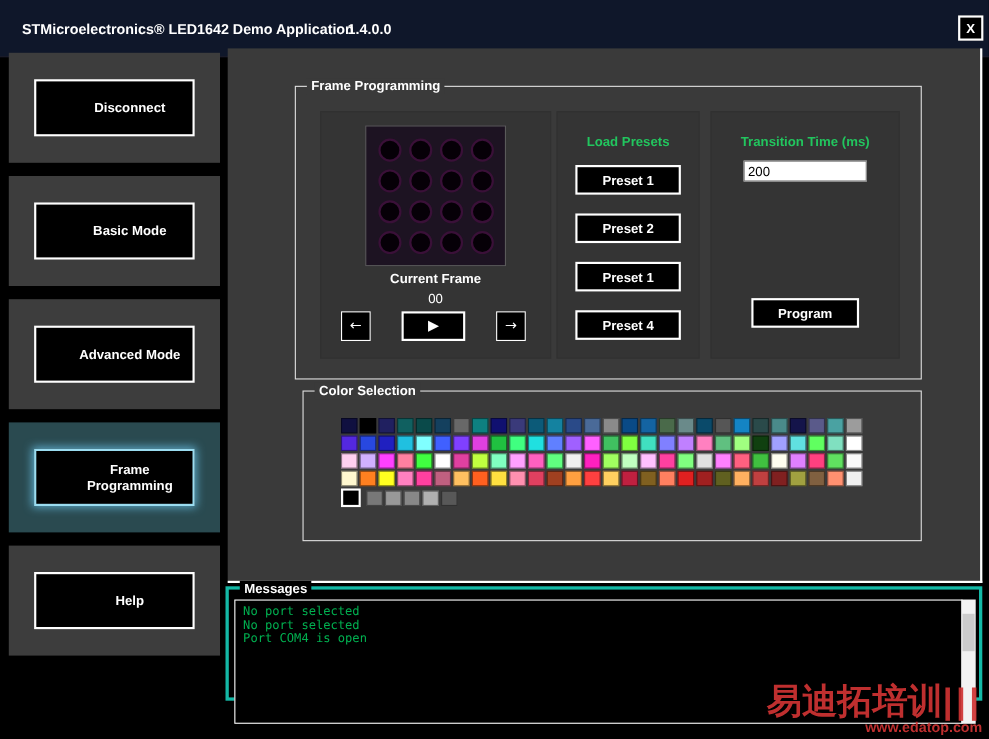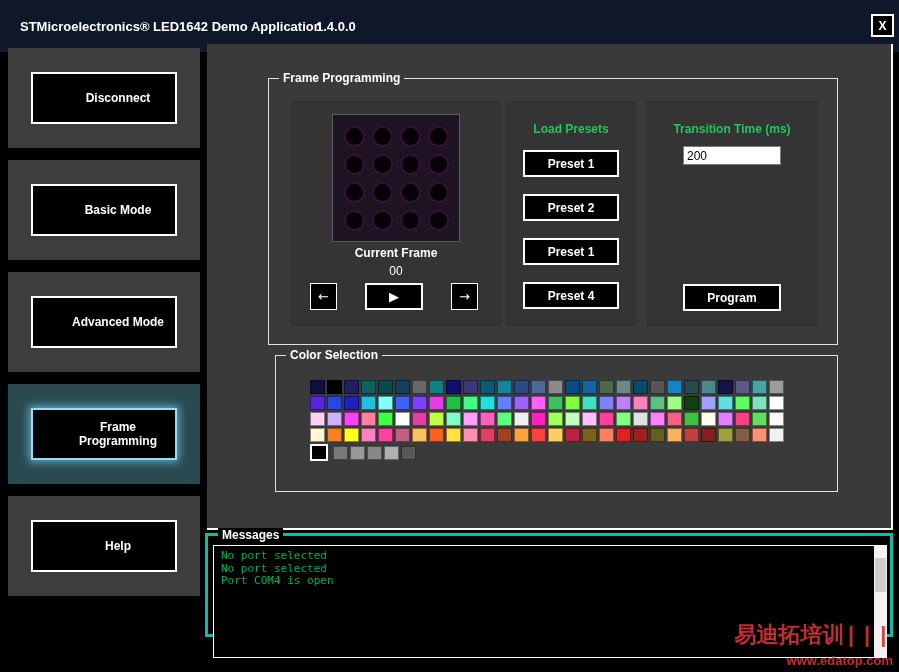--- a/index.html
+++ b/index.html
@@ -67,24 +67,24 @@
     font-family:"DejaVu Sans",sans-serif; text-align:center; }
   #nav-prev { left:18px; width:27px; }
   #nav-play { left:73px; width:58px; border-width:2px; }
   #nav-next { left:159px; width:27px; }
 
   .panel-title { padding-top:20px; text-align:center; color:#22c55e;
     font-size:12px; font-weight:bold; }
   .preset-btn { display:block; margin:17px auto 0; width:96px; height:27px; }
   .preset-btn:first-child { margin-top:14px; }
 
-  .transition-input { display:block; margin:10px auto 0; width:98px;
+  .transition-input { display:block; margin:10px auto 0; width:112px;
     height:19px; background:#fff; border:1px solid #7a7a7a; font-size:12px;
     padding:0 3px; color:#000; font-family:"Liberation Sans",sans-serif; }
-  .program-btn { position:absolute; bottom:14px; left:50%;
+  .program-btn { position:absolute; bottom:27px; left:50%;
     transform:translateX(-50%); width:98px; height:27px; }
 
   
   .palette { position:absolute; left:34px; top:24px; }
   .palette-row { display:flex; gap:2px; margin-bottom:2px; align-items:center; }
   .swatch { width:15px; height:14px; border:1px solid rgba(0,0,0,.45);
     cursor:pointer; flex:0 0 auto; }
   .swatch.selected { width:18px; height:17px; border:2px solid #fff;
     margin-right:3px; }
 
@@ -97,21 +97,21 @@
     font-family:"DejaVu Sans Mono", monospace; font-size:11px;
     line-height:12.5px; overflow:hidden; }
   .scrollbar { position:absolute; right:3px; top:9px; width:13px;
     height:113px; background:#f2f2f2; cursor:pointer; }
   .scrollbar .thumb { position:absolute; left:1px; top:13px; width:11px;
     height:34px; background:#cccccc; }
 
   
   .watermark { position:absolute; right:6px; bottom:4px; text-align:right;
     color:#d03434; opacity:.92; pointer-events:none; z-index:5; }
-  .wm-main { font-size:22px; font-weight:bold; line-height:32px;font-family:Liberation Mono, monospace; }
+  .wm-main { font-size:32px; font-weight:bold; line-height:32px; }
   .wm-bars { letter-spacing:3px; font-weight:bold; }
   .wm-sub { font-size:13px; font-weight:bold; }
 </style>
 </head>
 <body>
 
 <div id="app">
 
   <div class="titlebar">
     <span class="title-text">STMicroelectronics® LED1642 Demo Application</span>

